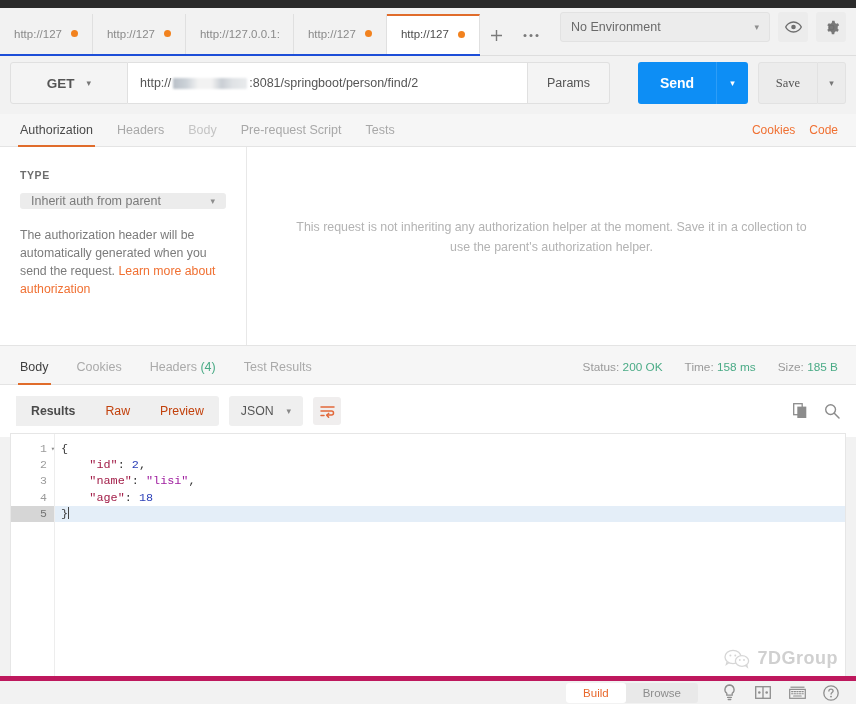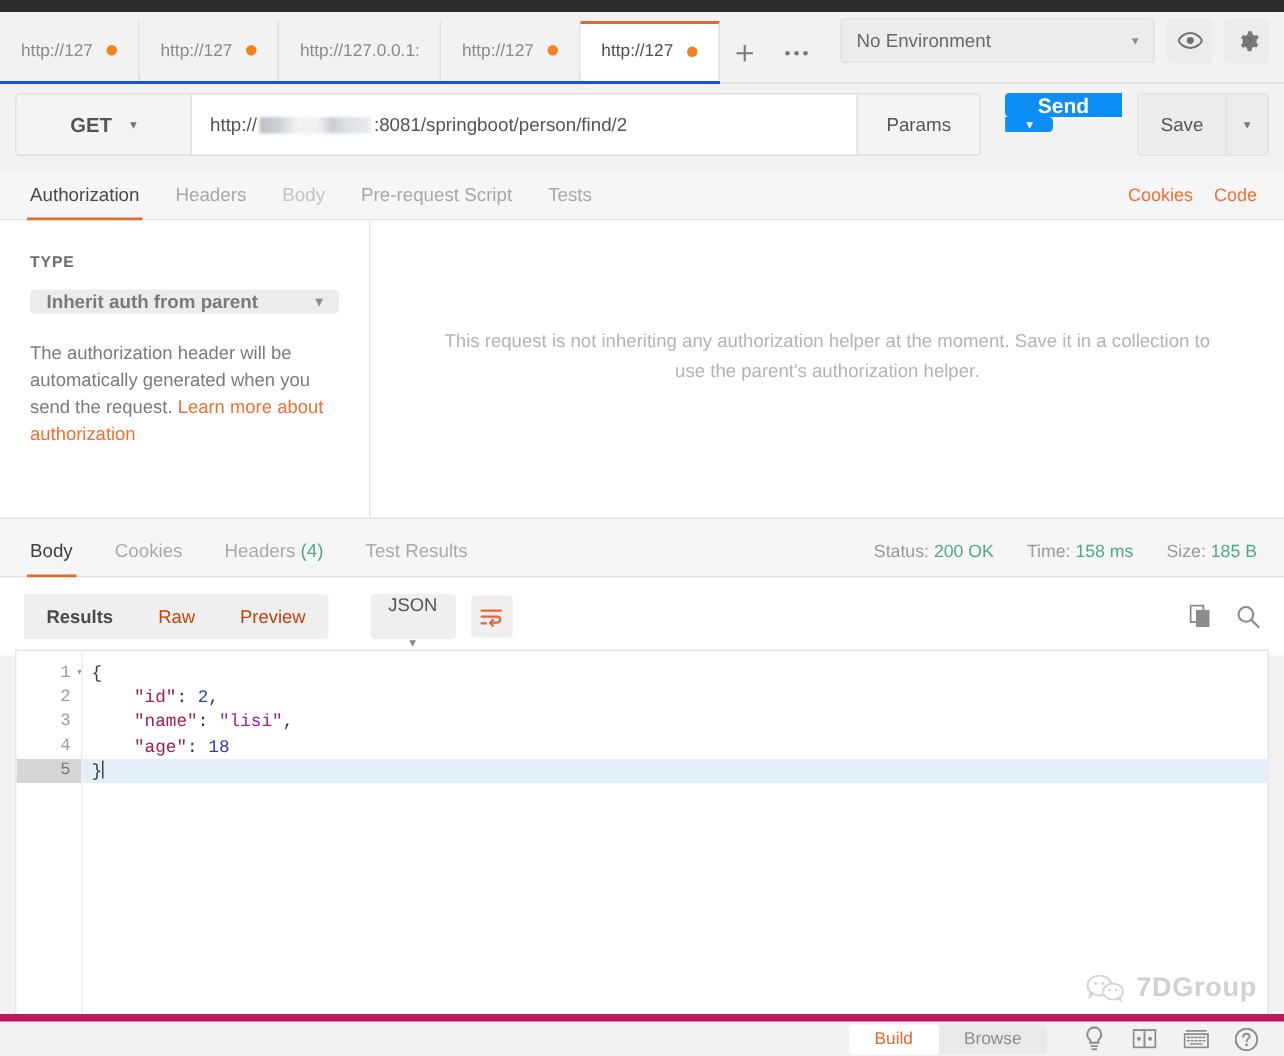--- a/index.html
+++ b/index.html
@@ -82,31 +82,31 @@
   .url-redacted {
     display:inline-block; width:74px; height:11px; margin:0 2px;
     background:linear-gradient(90deg,#b9c0c8 0%,#ccd2d8 18%,#f2f2f2 34%,#f2f2f2 52%,#c9ced4 66%,#dfe2e5 80%,#e9ebed 100%);
     filter: blur(1.1px); vertical-align:-1px; border-radius:1px;
   }
   .params-btn {
     width:82px; background:#f4f4f4; border:1px solid #e0e0e0; border-left:none; border-radius:0 3px 3px 0;
     display:flex; align-items:center; justify-content:center;
     font-size:12.5px; color:#555;
   }
-  .send-group { display:flex; margin-left:16px;flex-direction:column; }
+  .send-group { display:flex; margin-left:28px; }
   .send-btn {
     width:78px; background:#0d8ef5; color:#fff; border-radius:3px 0 0 3px;
     display:flex; align-items:center; justify-content:center; font-size:14px; font-weight:600;
   }
   .send-caret {
     width:32px; background:#0d8ef5; color:#fff; border-radius:0 3px 3px 0;
     border-left:1px solid #2d9df7;
     display:flex; align-items:center; justify-content:center; font-size:9px;
   }
-  .save-group { display:flex; margin-left:10px; }
+  .save-group { display:flex; margin-left:10px;font-family:Liberation Serif, serif; }
   .save-btn {
     width:60px; background:#ececec; border:1px solid #e2e2e2; border-radius:3px 0 0 3px;
     display:flex; align-items:center; justify-content:center; font-size:12.5px; color:#555;
   }
   .save-caret {
     width:28px; background:#ececec; border:1px solid #e2e2e2; border-left:none; border-radius:0 3px 3px 0;
     display:flex; align-items:center; justify-content:center; font-size:9px; color:#777;
   }
 
   
@@ -135,21 +135,21 @@
   .authpanel {
     position:absolute; top:147px; left:0; width:856px; height:198px; background:#ffffff;
     display:flex;
   }
   .auth-left {
     width:247px; border-right:1px solid #e8e8e8; padding:22px 20px 0 20px;
   }
   .auth-type-label { font-size:10.5px; font-weight:700; color:#6d6d6d; letter-spacing:.6px; }
   .auth-select {
     margin-top:12px; width:206px; height:16px; background:#ececec; border-radius:3px;
-    display:flex; align-items:center; padding:0 11px; font-size:12.5px; color:#7a7a7a;font-weight:bold;
+    display:flex; align-items:center; padding:0 11px; font-size:12.5px; color:#7a7a7a;
   }
   .auth-select .caret { margin-left:auto; font-size:9px; color:#8d8d8d; }
   .auth-desc {
     margin-top:17px; font-size:12.3px; line-height:18px; color:#7b7b7b; width:206px;
   }
   .auth-right {
     flex:1; display:flex; align-items:flex-start; justify-content:center; padding-top:70px;
   }
   .auth-note {
     width:530px; text-align:center; font-size:12.4px; line-height:20px; color:#b3b3b3;
@@ -185,23 +185,23 @@
     display:flex; background:#efefef; border-radius:3px; height:30px; align-items:center;
   }
   .seg-item {
     padding:0 15px; height:30px; display:flex; align-items:center;
     font-size:12.3px; color:#c2410c;
   }
   .seg-item.active {
     background:#efefef; color:#4a4a4a; font-weight:600;
   }
   .fmt-select {
-    margin-left:28px; height:30px; background:#efefef; border-radius:3px;
+    margin-left:10px; height:30px; background:#efefef; border-radius:3px;
     display:flex; align-items:center; gap:13px; padding:0 12px;
-    font-size:12.3px; color:#555;flex-direction:column;
+    font-size:12.3px; color:#555;
   }
   .fmt-select .caret { font-size:9px; color:#888; }
   .wrap-btn {
     margin-left:10px; width:28px; height:28px; background:#f0eeee; border-radius:3px;
     display:flex; align-items:center; justify-content:center;
   }
   .bodybar-right { margin-left:auto; display:flex; align-items:center; gap:16px; }
 
   
   .editor {

